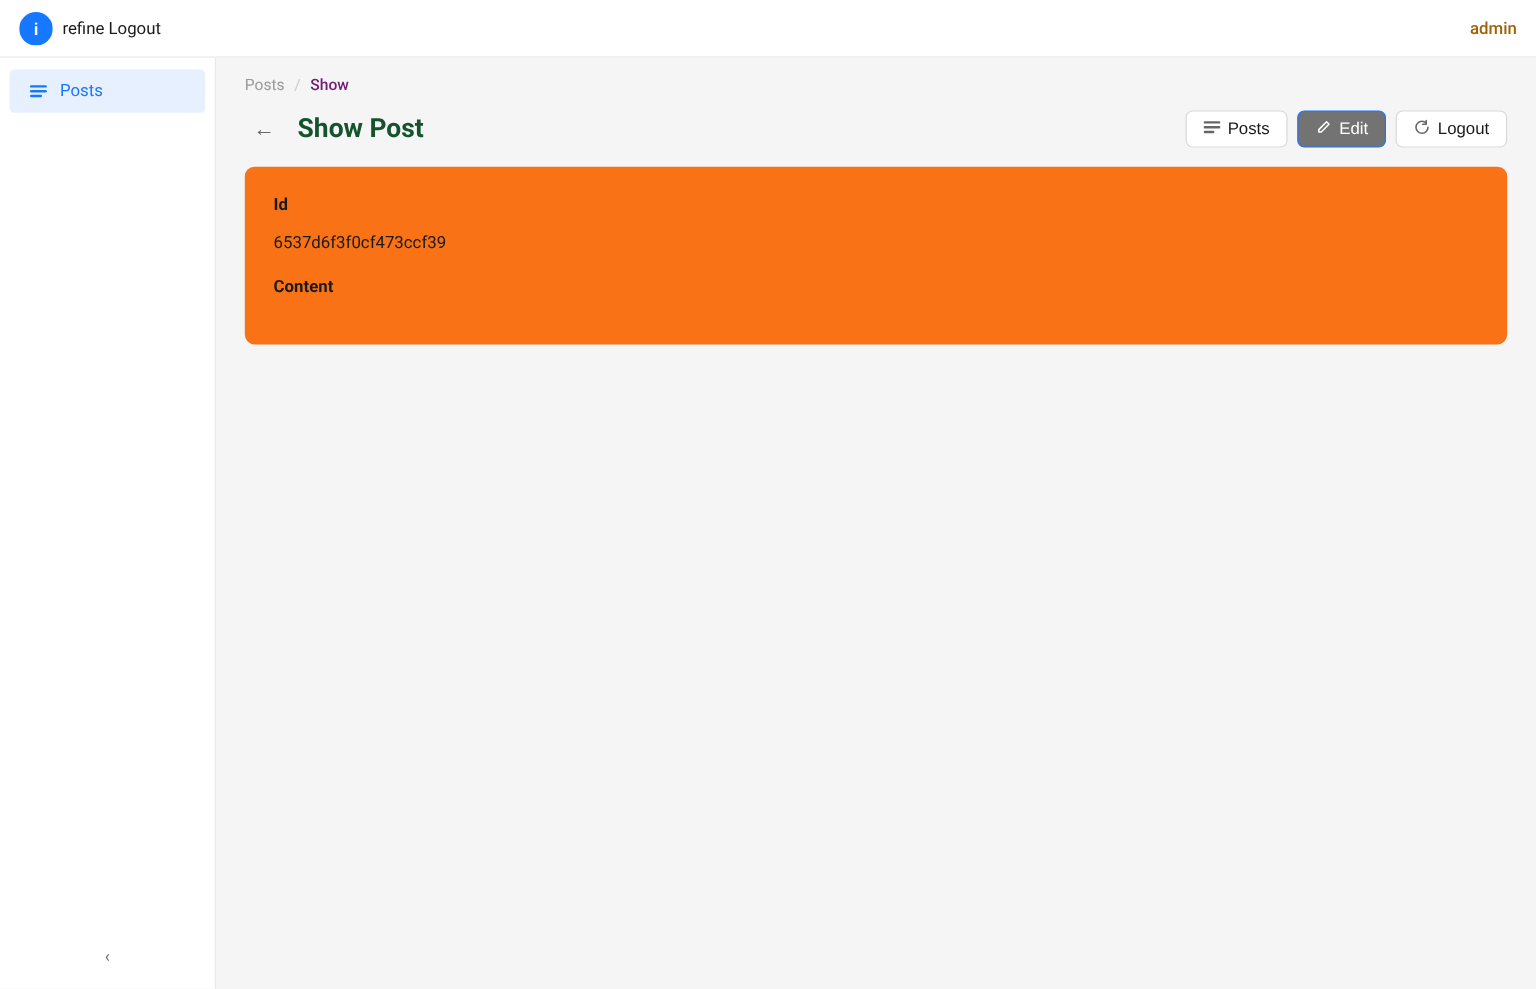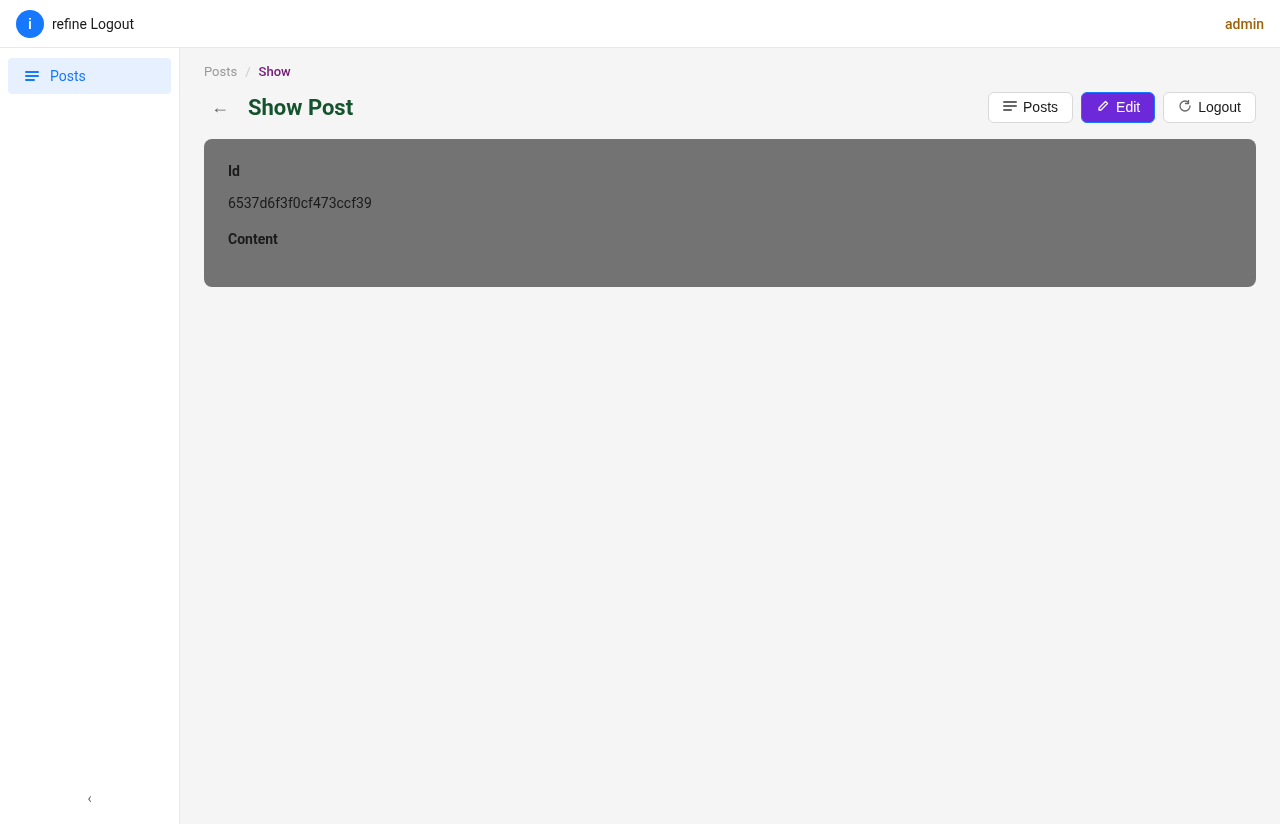--- a/index.html
+++ b/index.html
@@ -184,28 +184,28 @@
       border-radius: 6px;
       font-size: 14px;
       cursor: pointer;
       font-weight: 500;
       border: 1px solid #d9d9d9;
       background: #fff;
       color: #1a1a1a;
     }
 
     .btn-primary {
-      background: #6d28d9;
+      background: #737373;
       color: #fff;
       border-color: #1677ff;
     }
 
     
     .detail-card {
-      background: #737373;
+      background: #f97316;
       border-radius: 8px;
       margin: 0 24px;
       padding: 24px;
     }
 
     .field-group {
       margin-bottom: 20px;
     }
 
     .field-group:last-child {

